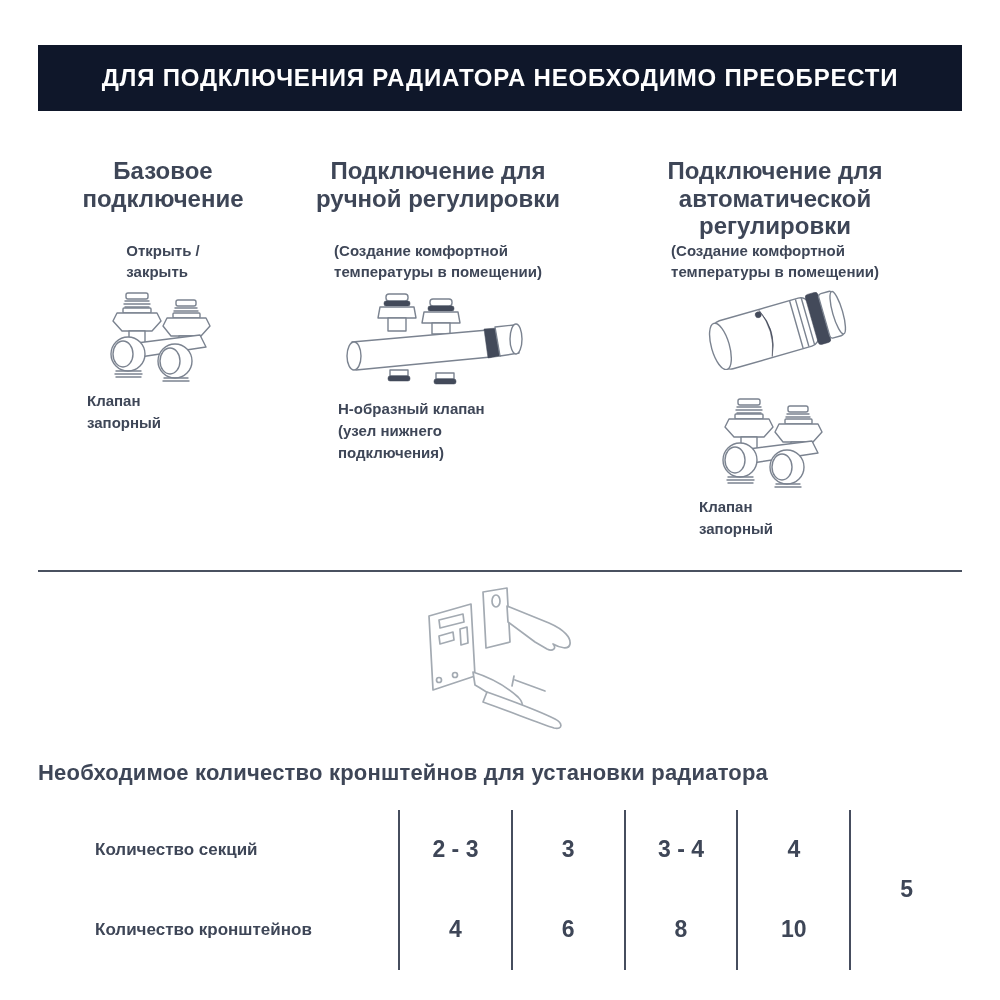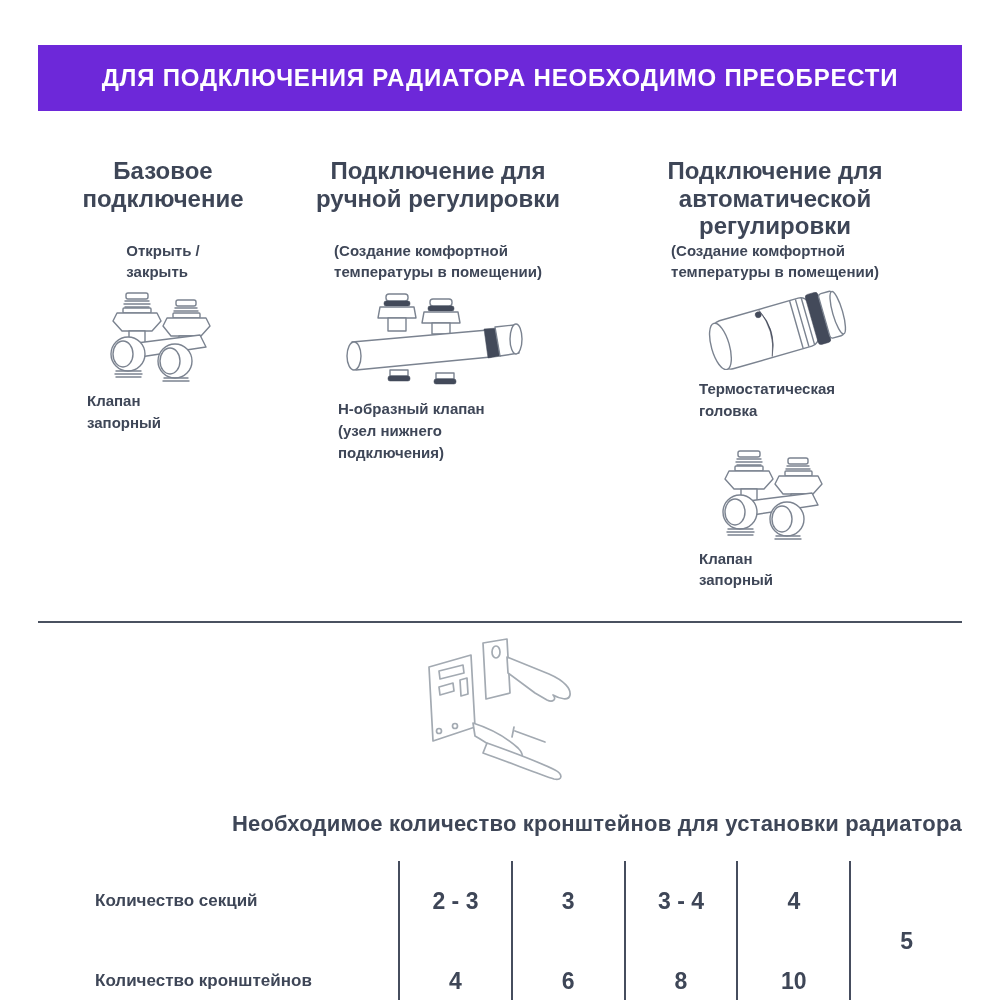--- a/index.html
+++ b/index.html
@@ -5,21 +5,21 @@
   html,body{margin:0;padding:0;}
   body{
     width:1000px;height:1000px;background:#ffffff;
     font-family:"Liberation Sans",sans-serif;color:#3e4657;
     overflow:hidden;
   }
   .page{padding:45px 38px 0 38px;}
 
   
   .banner{
-    background:#6d28d9;height:66px;
+    background:#0f172a;height:66px;
     display:flex;align-items:center;justify-content:center;
   }
   .banner-title{
     color:#ffffff;font-size:24px;font-weight:bold;
     letter-spacing:0.8px;margin:0;text-align:center;
   }
 
   
   .cols{display:flex;margin-top:30px;}
   .col{display:flex;flex-direction:column;align-items:center;}
@@ -45,21 +45,21 @@
   }
 
   
   .divider{border:none;border-top:2px solid #4a5160;margin:30px 0 0 0;}
 
   
   .bracket-wrap{text-align:center;margin-top:12px;height:152px;}
 
   
   .section-title{
-    text-align:right;font-size:22px;font-weight:bold;
+    text-align:left;font-size:22px;font-weight:bold;
     letter-spacing:0.2px;margin-top:24px;
   }
   .btable{display:flex;margin-top:24px;height:160px;}
   .t-labels{width:364px;display:flex;flex-direction:column;}
   .t-cell{flex:1;display:flex;align-items:center;}
   .t-labels .t-cell{padding-left:57px;font-size:17px;font-weight:bold;}
   .t-col{
     width:112px;border-left:2px solid #464d5e;
     display:flex;flex-direction:column;
   }
@@ -154,22 +154,20 @@
             <rect class="ln" x="16" y="16" width="100" height="50" rx="9"></rect>
             <ellipse class="ln" cx="19" cy="41" rx="9" ry="24"></ellipse>
             <path class="dk" d="M66,17 q10,24 0,48 q12,-24 0,-48 Z"></path>
             <circle class="dk" cx="64" cy="21" r="3"></circle>
             <path class="lnf" d="M98,17 L98,65 M104,17 L104,65 M110,17 L110,65"></path>
             <rect class="dk" x="114" y="15" width="13" height="52" rx="3"></rect>
             <rect class="ln" x="127" y="18" width="14" height="46" rx="3"></rect>
             <ellipse class="ln" cx="141" cy="41" rx="5" ry="22"></ellipse>
           </g>
         </svg>
-        <div class="fig-label">Термостатическая
-головка</div>
       </div>
       <div class="fig fig-4">
         <svg width="150" height="92" viewBox="0 0 150 92">
           <rect class="ln" x="39" y="3" width="22" height="6" rx="2"></rect>
           <path class="lnf" d="M38,11 h24 M37,14 h26 M38,17 h24"></path>
           <rect class="ln" x="36" y="18" width="28" height="5" rx="1"></rect>
           <polygon class="ln" points="30,23 70,23 74,31 65,41 35,41 26,31"></polygon>
           <path class="ln" d="M42,41 L42,53 L58,53 L58,41 Z"></path>
           <rect class="ln" x="89" y="10" width="20" height="6" rx="2"></rect>
           <path class="lnf" d="M88,18 h22 M87,21 h24"></path>

